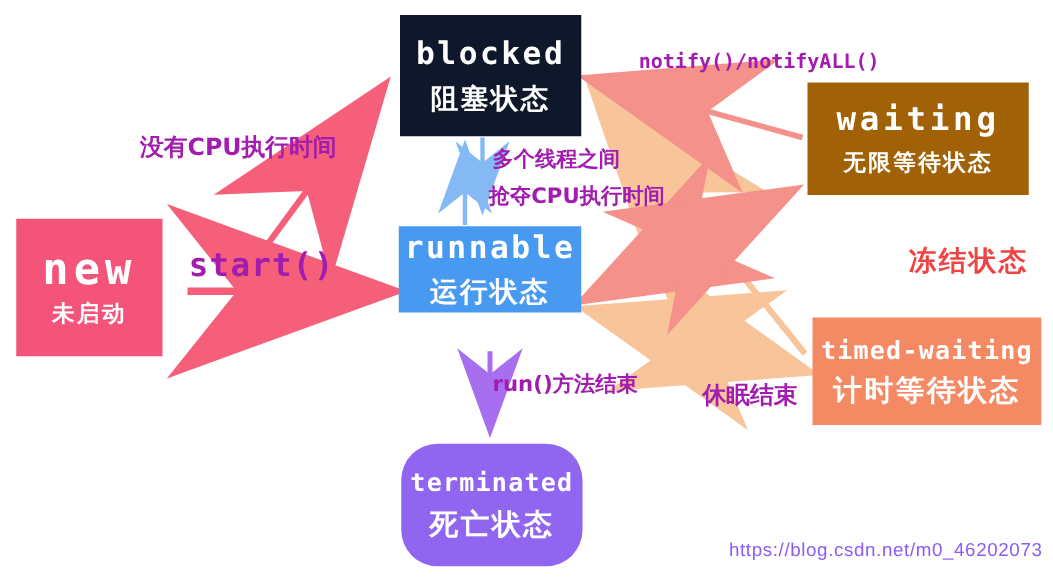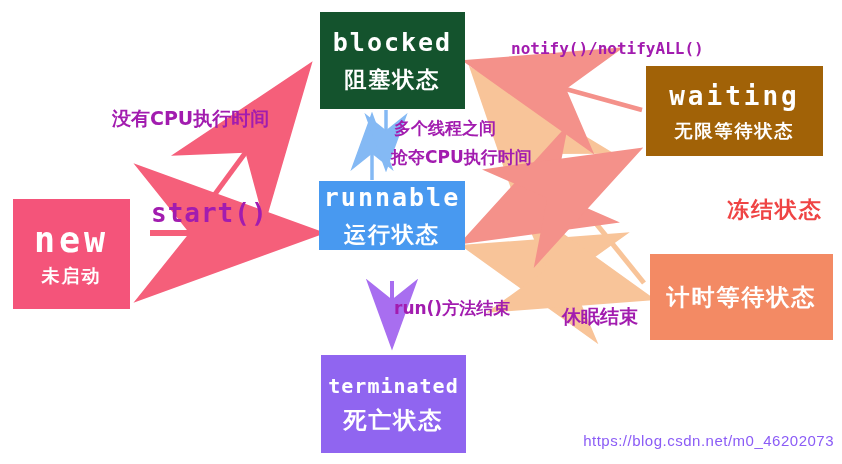--- a/index.html
+++ b/index.html
@@ -7,35 +7,35 @@
     position:relative;width:842px;height:464px;background:#ffffff;overflow:hidden;
     font-family:"DejaVu Sans",sans-serif;
   }
   .arrow-layer{position:absolute;left:0;top:0;width:842px;height:464px;z-index:1;}
   .node{
     position:absolute;z-index:2;color:#fff;font-weight:bold;text-align:center;
     display:flex;flex-direction:column;justify-content:center;align-items:center;
   }
   .node .en{font-family:"DejaVu Sans Mono","Liberation Mono",monospace;letter-spacing:2px;line-height:1;}
   .node .zh{letter-spacing:2px;line-height:1;}
-  .node-new{left:13px;top:175px;width:117px;height:110px;gap:9px;margin-top:24px;}
+  .node-new{left:13px;top:175px;width:117px;height:110px;gap:9px;}
   .node-new .en{font-size:35px;letter-spacing:4px;}
   .node-new .zh1{font-size:21px;}
   .node-new .zh2{font-size:18px;}
   .node-blocked{left:320px;top:12px;width:145px;height:97px;gap:14px;}
   .node-runnable{left:319px;top:181px;width:146px;height:69px;gap:14px;}
   .node-blocked .en,.node-runnable .en{font-size:25px;}
   .node-blocked .zh,.node-runnable .zh{font-size:22px;}
   .node-waiting{left:646px;top:66px;width:177px;height:90px;gap:13px;}
   .node-waiting .en{font-size:26px;letter-spacing:3px;}
   .node-waiting .zh{font-size:18px;}
   .node-timed{left:650px;top:254px;width:183px;height:86px;gap:12px;}
   .node-timed .en{font-size:20px;letter-spacing:1px;}
   .node-timed .zh{font-size:23px;}
-  .node-terminated{left:321px;top:355px;width:145px;height:98px;gap:13px;}
+  .node-terminated{left:321px;top:355px;width:145px;height:98px;gap:13px;border-radius:29px;}
   .node-terminated .en{font-size:20px;letter-spacing:1px;}
   .node-terminated .zh{font-size:23px;}
   .lbl{
     position:absolute;z-index:3;font-weight:bold;color:#a21caf;white-space:nowrap;line-height:1;
   }
   .code{font-family:"DejaVu Sans Mono","Liberation Mono",monospace;}
   .lbl-start{left:151px;top:200px;font-size:26px;letter-spacing:1px;}
   .lbl-nocpu{left:112px;top:109px;font-size:19px;}
   .lbl-notify{left:511px;top:41px;font-size:16px;}
   .lbl-multi{left:394px;top:120px;font-size:17px;}
@@ -91,36 +91,37 @@
     <path d="M386,110 L386,167" stroke="#84b9f4" stroke-width="3.5" fill="none" marker-end="url(#mkBlue)"></path>
 
     <path d="M392,281 L392,344" stroke="#a86ef0" stroke-width="4" fill="none" marker-end="url(#mkPurple)"></path>
   </svg>
 
   <div class="node node-new" style="background: rgb(244, 84, 122);">
     <span class="en">new</span>
     <span class="zh zh2">未启动</span>
   </div>
 
-  <div class="node node-blocked" style="background: #14532d;">
+  <div class="node node-blocked" style="background: #0f172a;">
     <span class="en">blocked</span>
     <span class="zh">阻塞状态</span>
   </div>
 
   <div class="node node-runnable" style="background: rgb(72, 153, 240);">
     <span class="en">runnable</span>
     <span class="zh">运行状态</span>
   </div>
 
   <div class="node node-waiting" style="background: #a16207;">
     <span class="en">waiting</span>
     <span class="zh">无限等待状态</span>
   </div>
 
   <div class="node node-timed" style="background: rgb(243, 138, 100);">
+    <span class="en">timed-waiting</span>
     <span class="zh">计时等待状态</span>
   </div>
 
   <div class="node node-terminated" style="background: rgb(144, 101, 240);">
     <span class="en">terminated</span>
     <span class="zh">死亡状态</span>
   </div>
 
   <span class="lbl code lbl-start">start()</span>
   <span class="lbl lbl-nocpu">没有CPU执行时间</span>

